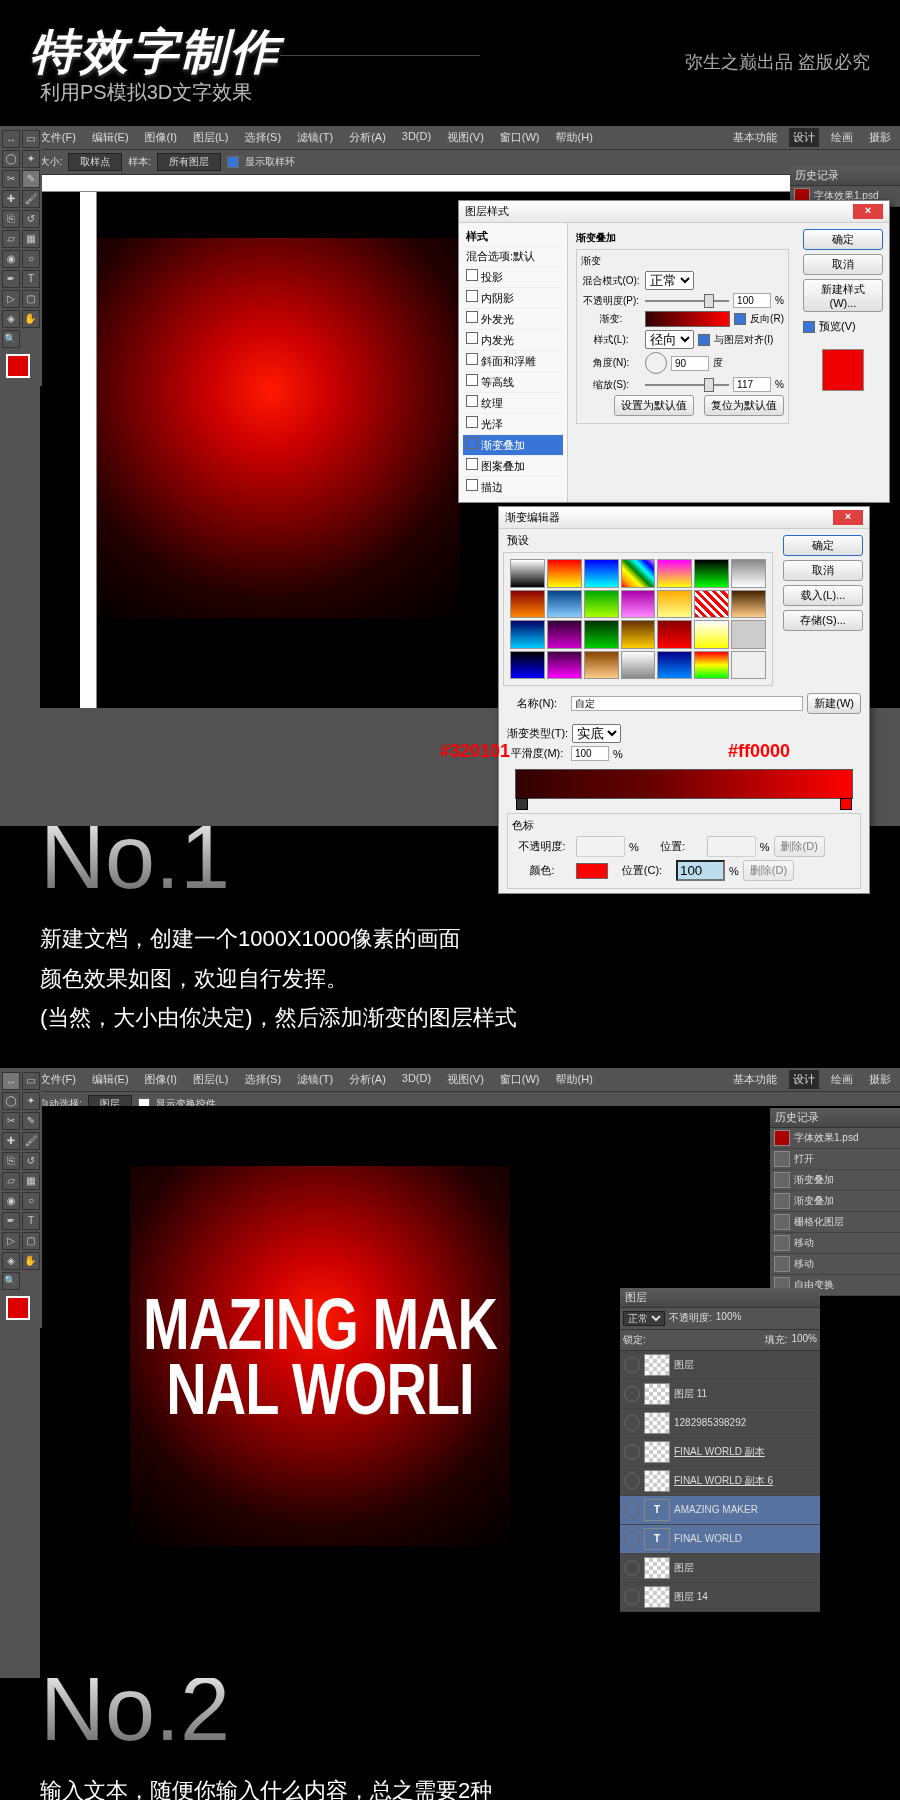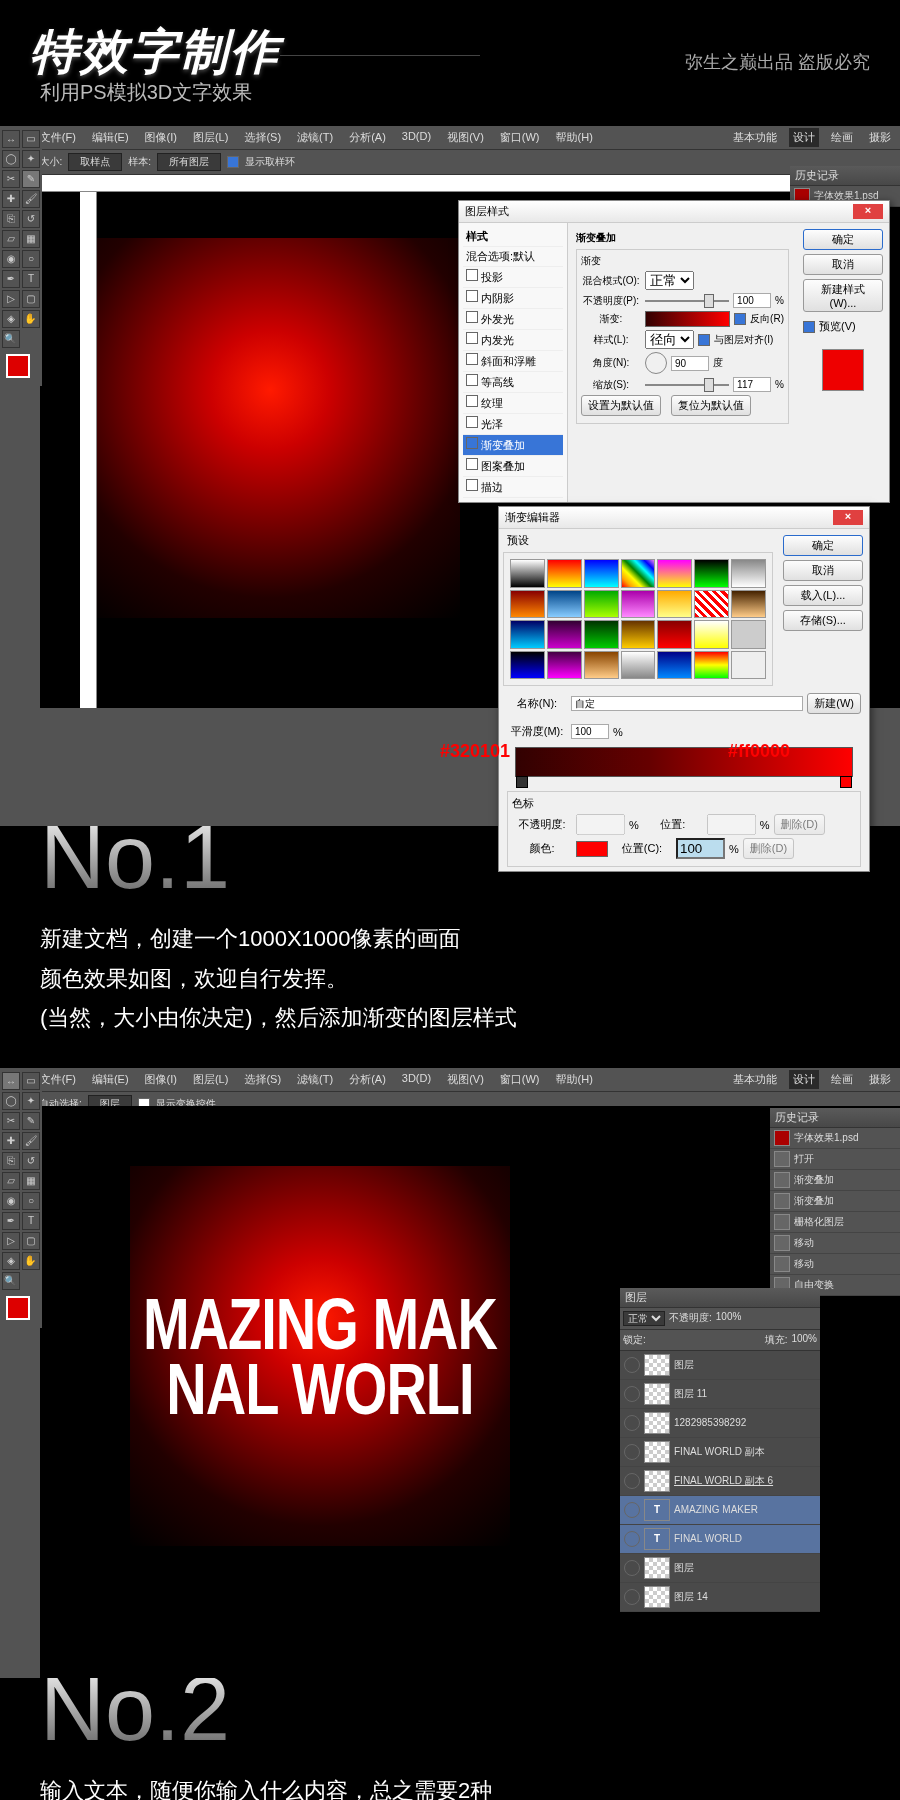--- a/index.html
+++ b/index.html
@@ -218,21 +218,21 @@
               <span style="width:20px;height:20px;border:1px solid #888;border-radius:50%;display:inline-block"></span>
               <input type="text" size="3" value="90" style=""> 
               <span>度</span>
             </div>
      <div class="row">
               <label>缩放(S):</label>
               <div class="slider"></div>
               <input type="text" size="3" value="117" style=""> 
               <span>%</span>
             </div>
-     <div class="row" style="justify-content:flex-start;gap:10px;margin-top:0">
+     <div class="row" style="justify-content:flex-end;gap:10px;margin-top:0">
       <span class="btn">设置为默认值</span>
       <span class="btn">复位为默认值</span>
      </div>
     </div>
    </div>
    <div class="style-btns">
     <span class="btn primary">确定</span>
     <span class="btn">取消</span>
     <span class="btn">新建样式(W)...</span>
     <div class="row">
@@ -290,20 +290,24 @@
     <span class="btn">存储(S)...</span>
    </div>
   </div>
   <div class="row" style="padding:0 8px">
         <label>名称(N):</label>
         <input type="text" style="flex: 1 1 0%;" value="自定">
         <span class="btn">新建(W)</span>
       </div>
   <div style="padding:4px 8px">
    <div class="row">
+          <label>渐变类型(T):</label>
+          <select><option>实底</option></select>
+        </div>
+   <div class="row">
           <label>平滑度(M):</label>
           <input type="text" size="3" value="100" style=""> 
           <span>%</span>
         </div>
    <div class="big-grad"></div>
    <div style="border:1px solid #ccc;padding:4px;margin-top:14px">
     <div>色标</div>
     <div class="row"><label>不透明度:</label><input size="3" disabled="" style=""> % <label>位置:</label><input size="3" disabled="" style=""> % <span class="btn" style="opacity:.5">删除(D)</span></div>
     <div class="row"><label>颜色:</label><span style="width:30px;height:14px;background:#f00;border:1px solid #666"></span> <label>位置(C):</label><input size="3" style="background: rgb(187, 221, 238);" value="100"> % <span class="btn" style="opacity:.5">删除(D)</span></div>
    </div>
@@ -464,21 +468,21 @@
         <span>图层 11</span>
       </div>
   <div class="layer-item">
         <span class="eye"></span>
         <span class="layer-thumb"></span>
         <span>1282985398292</span>
       </div>
   <div class="layer-item">
         <span class="eye"></span>
         <span class="layer-thumb"></span>
-        <span style="">FINAL WORLD 副本</span>
+        <span style="text-decoration:underline">FINAL WORLD 副本</span>
       </div>
   <div class="layer-item">
         <span class="eye"></span>
         <span class="layer-thumb"></span>
         <span style="text-decoration:underline">FINAL WORLD 副本 6</span>
       </div>
   <div class="layer-item sel">
         <span class="eye"></span>
         <span class="layer-thumb t">T</span>
         <span>AMAZING MAKER</span>

